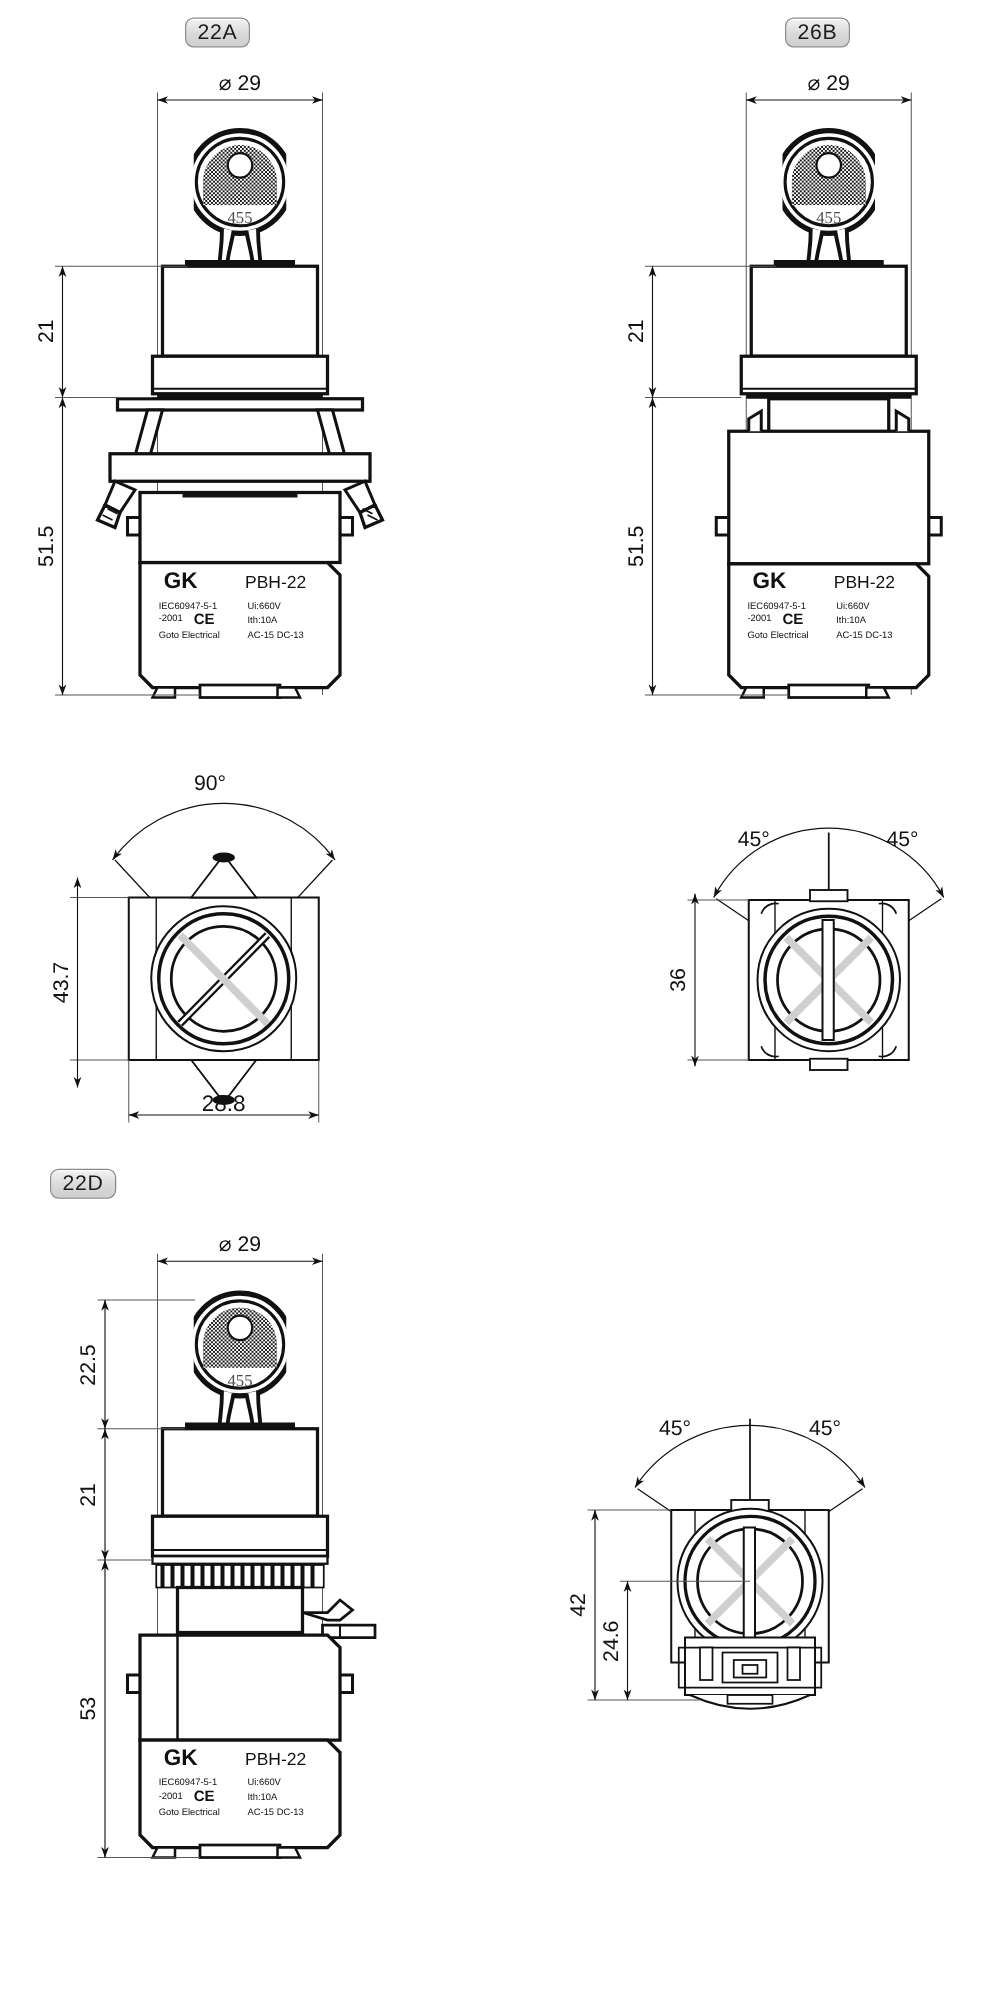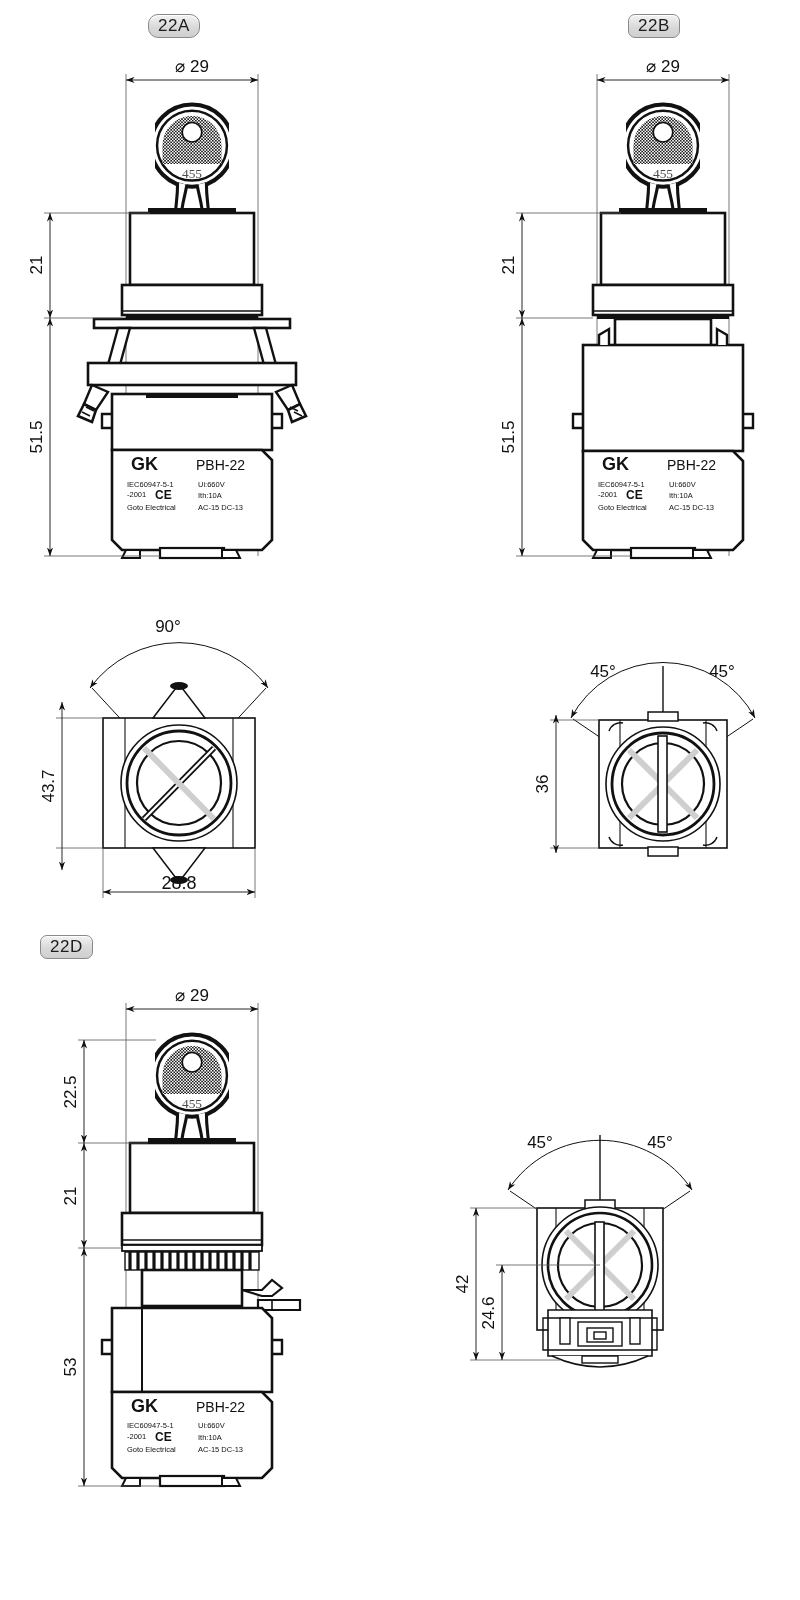--- a/index.html
+++ b/index.html
@@ -20,25 +20,25 @@
     color:#1c1c1c;
     padding:2px 9px 3px 9px;
     line-height:1;
   }
 </style>
 </head>
 <body>
 
 <div class="stage">
 
-  <div class="badge" style="left:148px;top:14px;border-radius:10px;">
+  <div class="badge" style="left:148px;top:14px;">
     <span>22A</span>
   </div>
   <div class="badge" style="left:628px;top:14px;">
-    <span>22B</span>
+    <span>26B</span>
   </div>
   <div class="badge" style="left:40px;top:935px;text-align:center;">
     <span>22D</span>
   </div>
 
   <svg width="800" height="1600" viewBox="0 0 800 1600">
     <defs>
 
       <pattern id="stipple" width="3" height="3" patternUnits="userSpaceOnUse">
         <rect width="3" height="3" fill="#ffffff"></rect>

